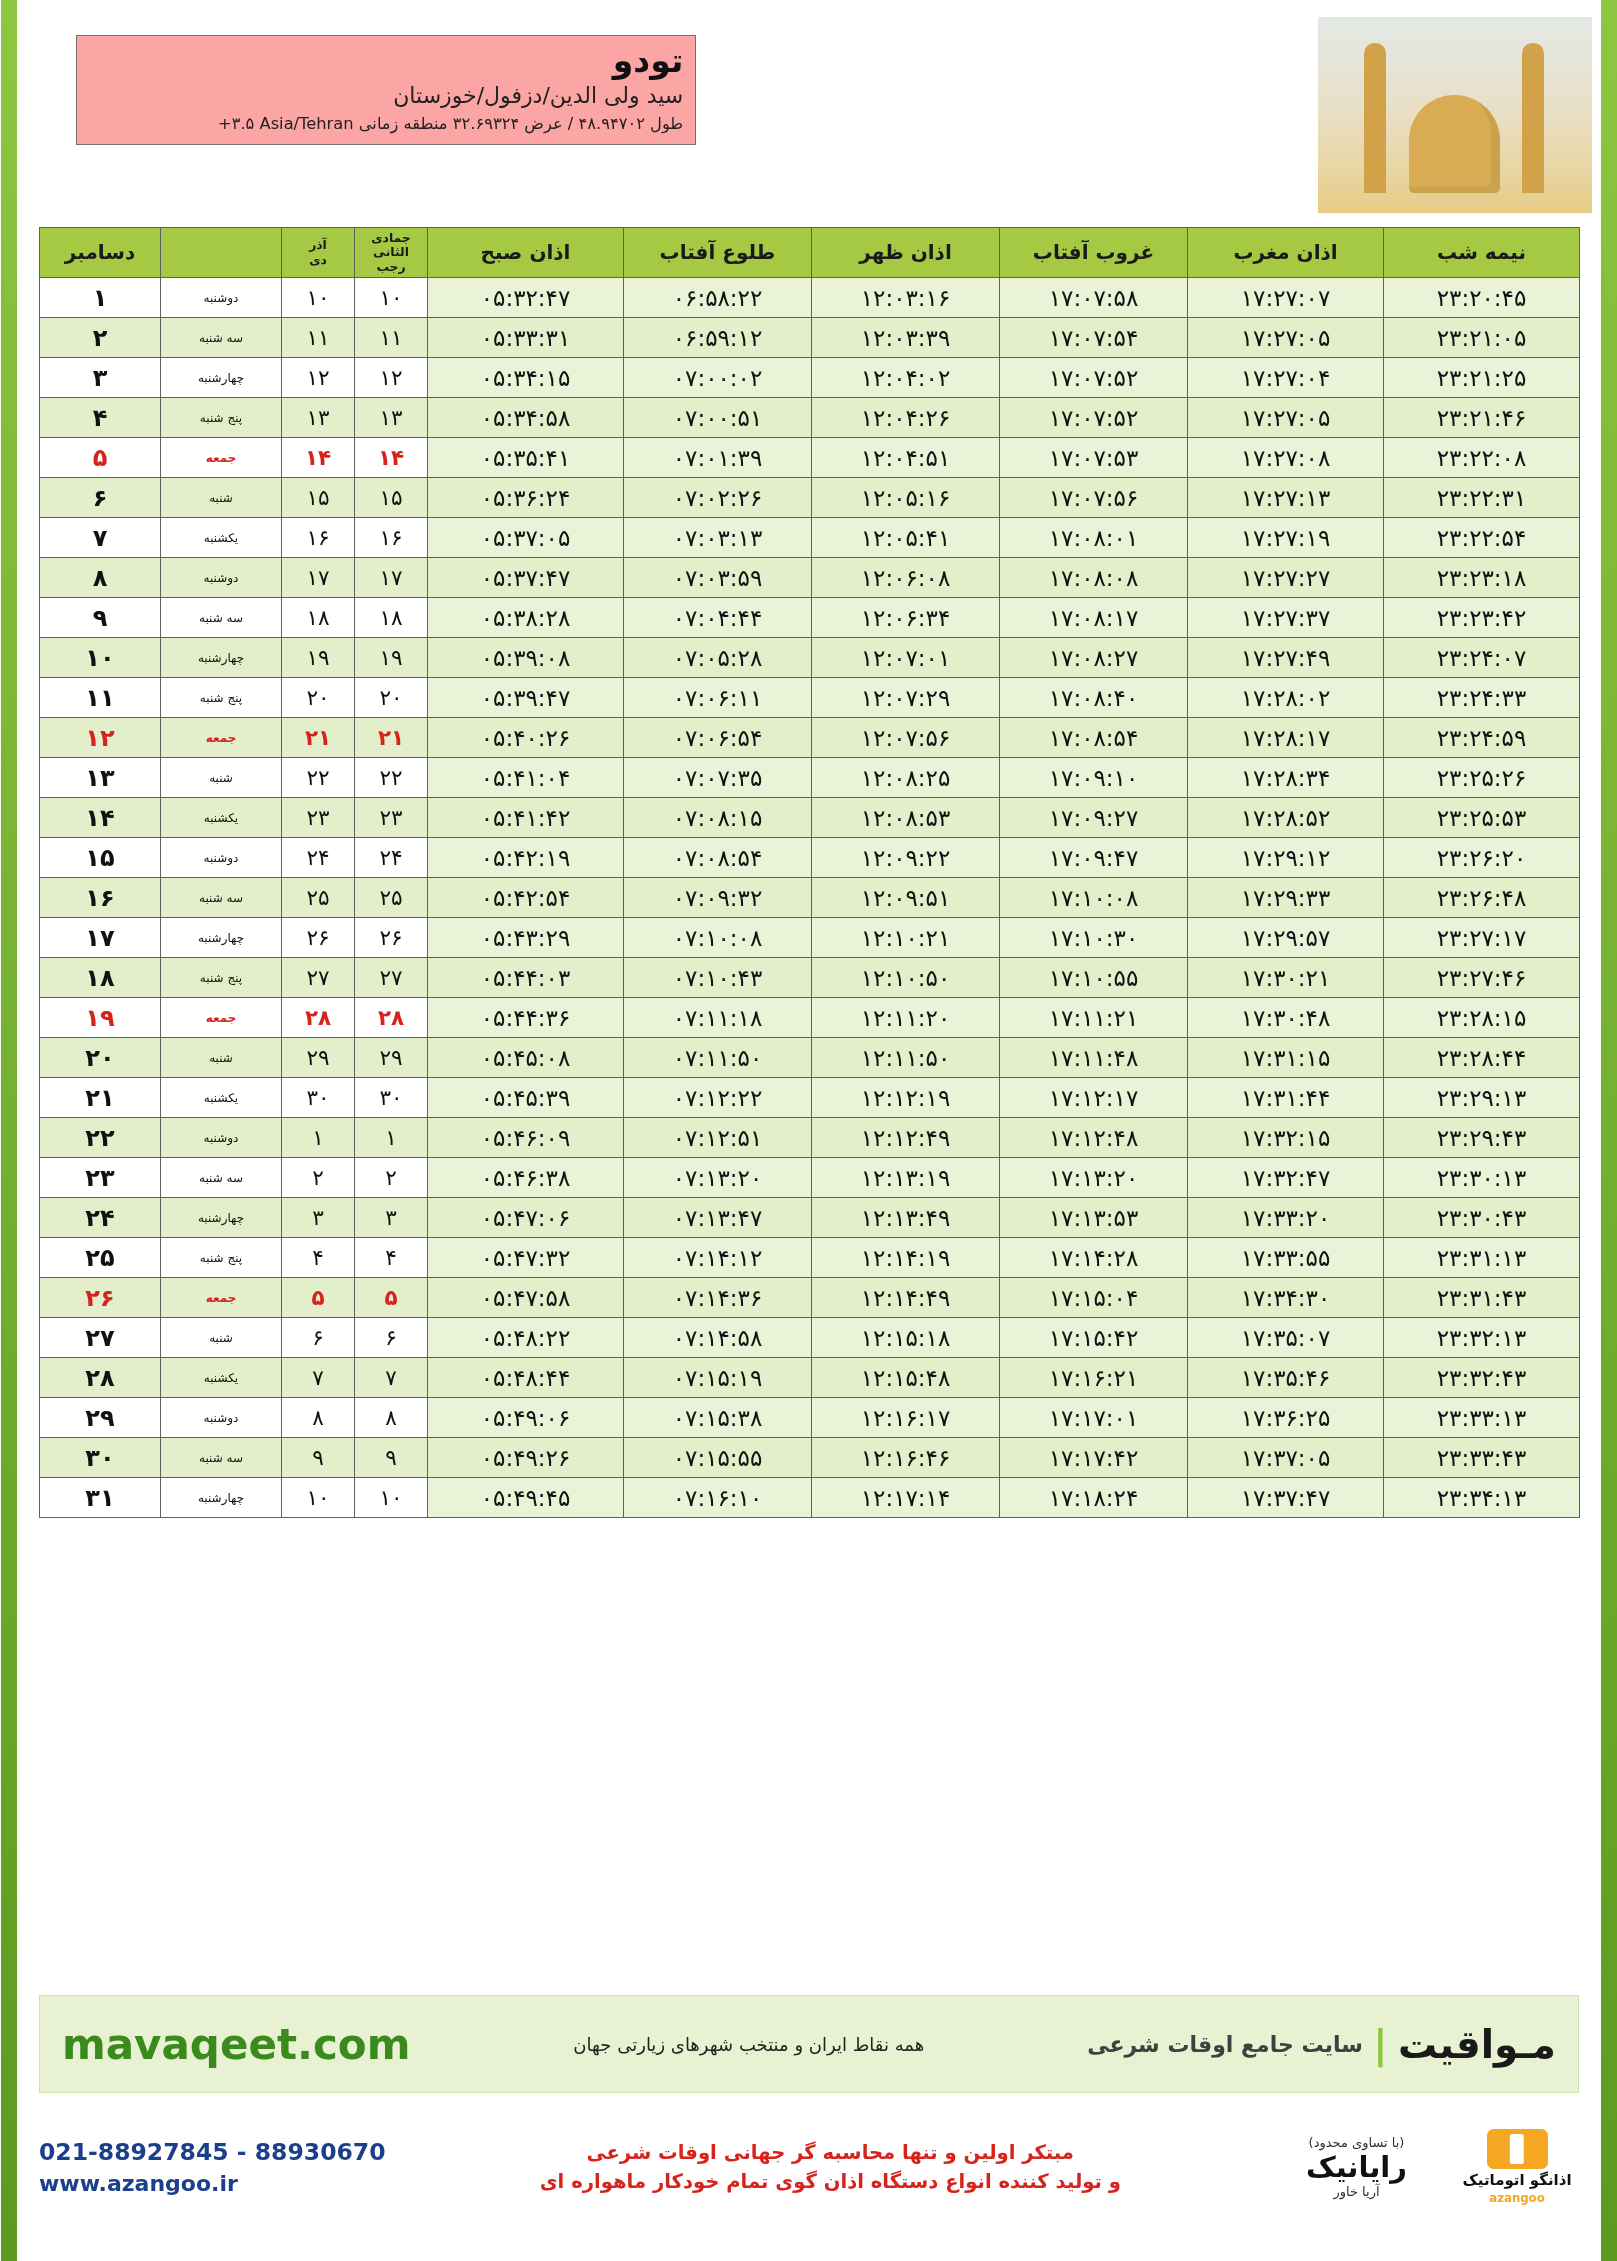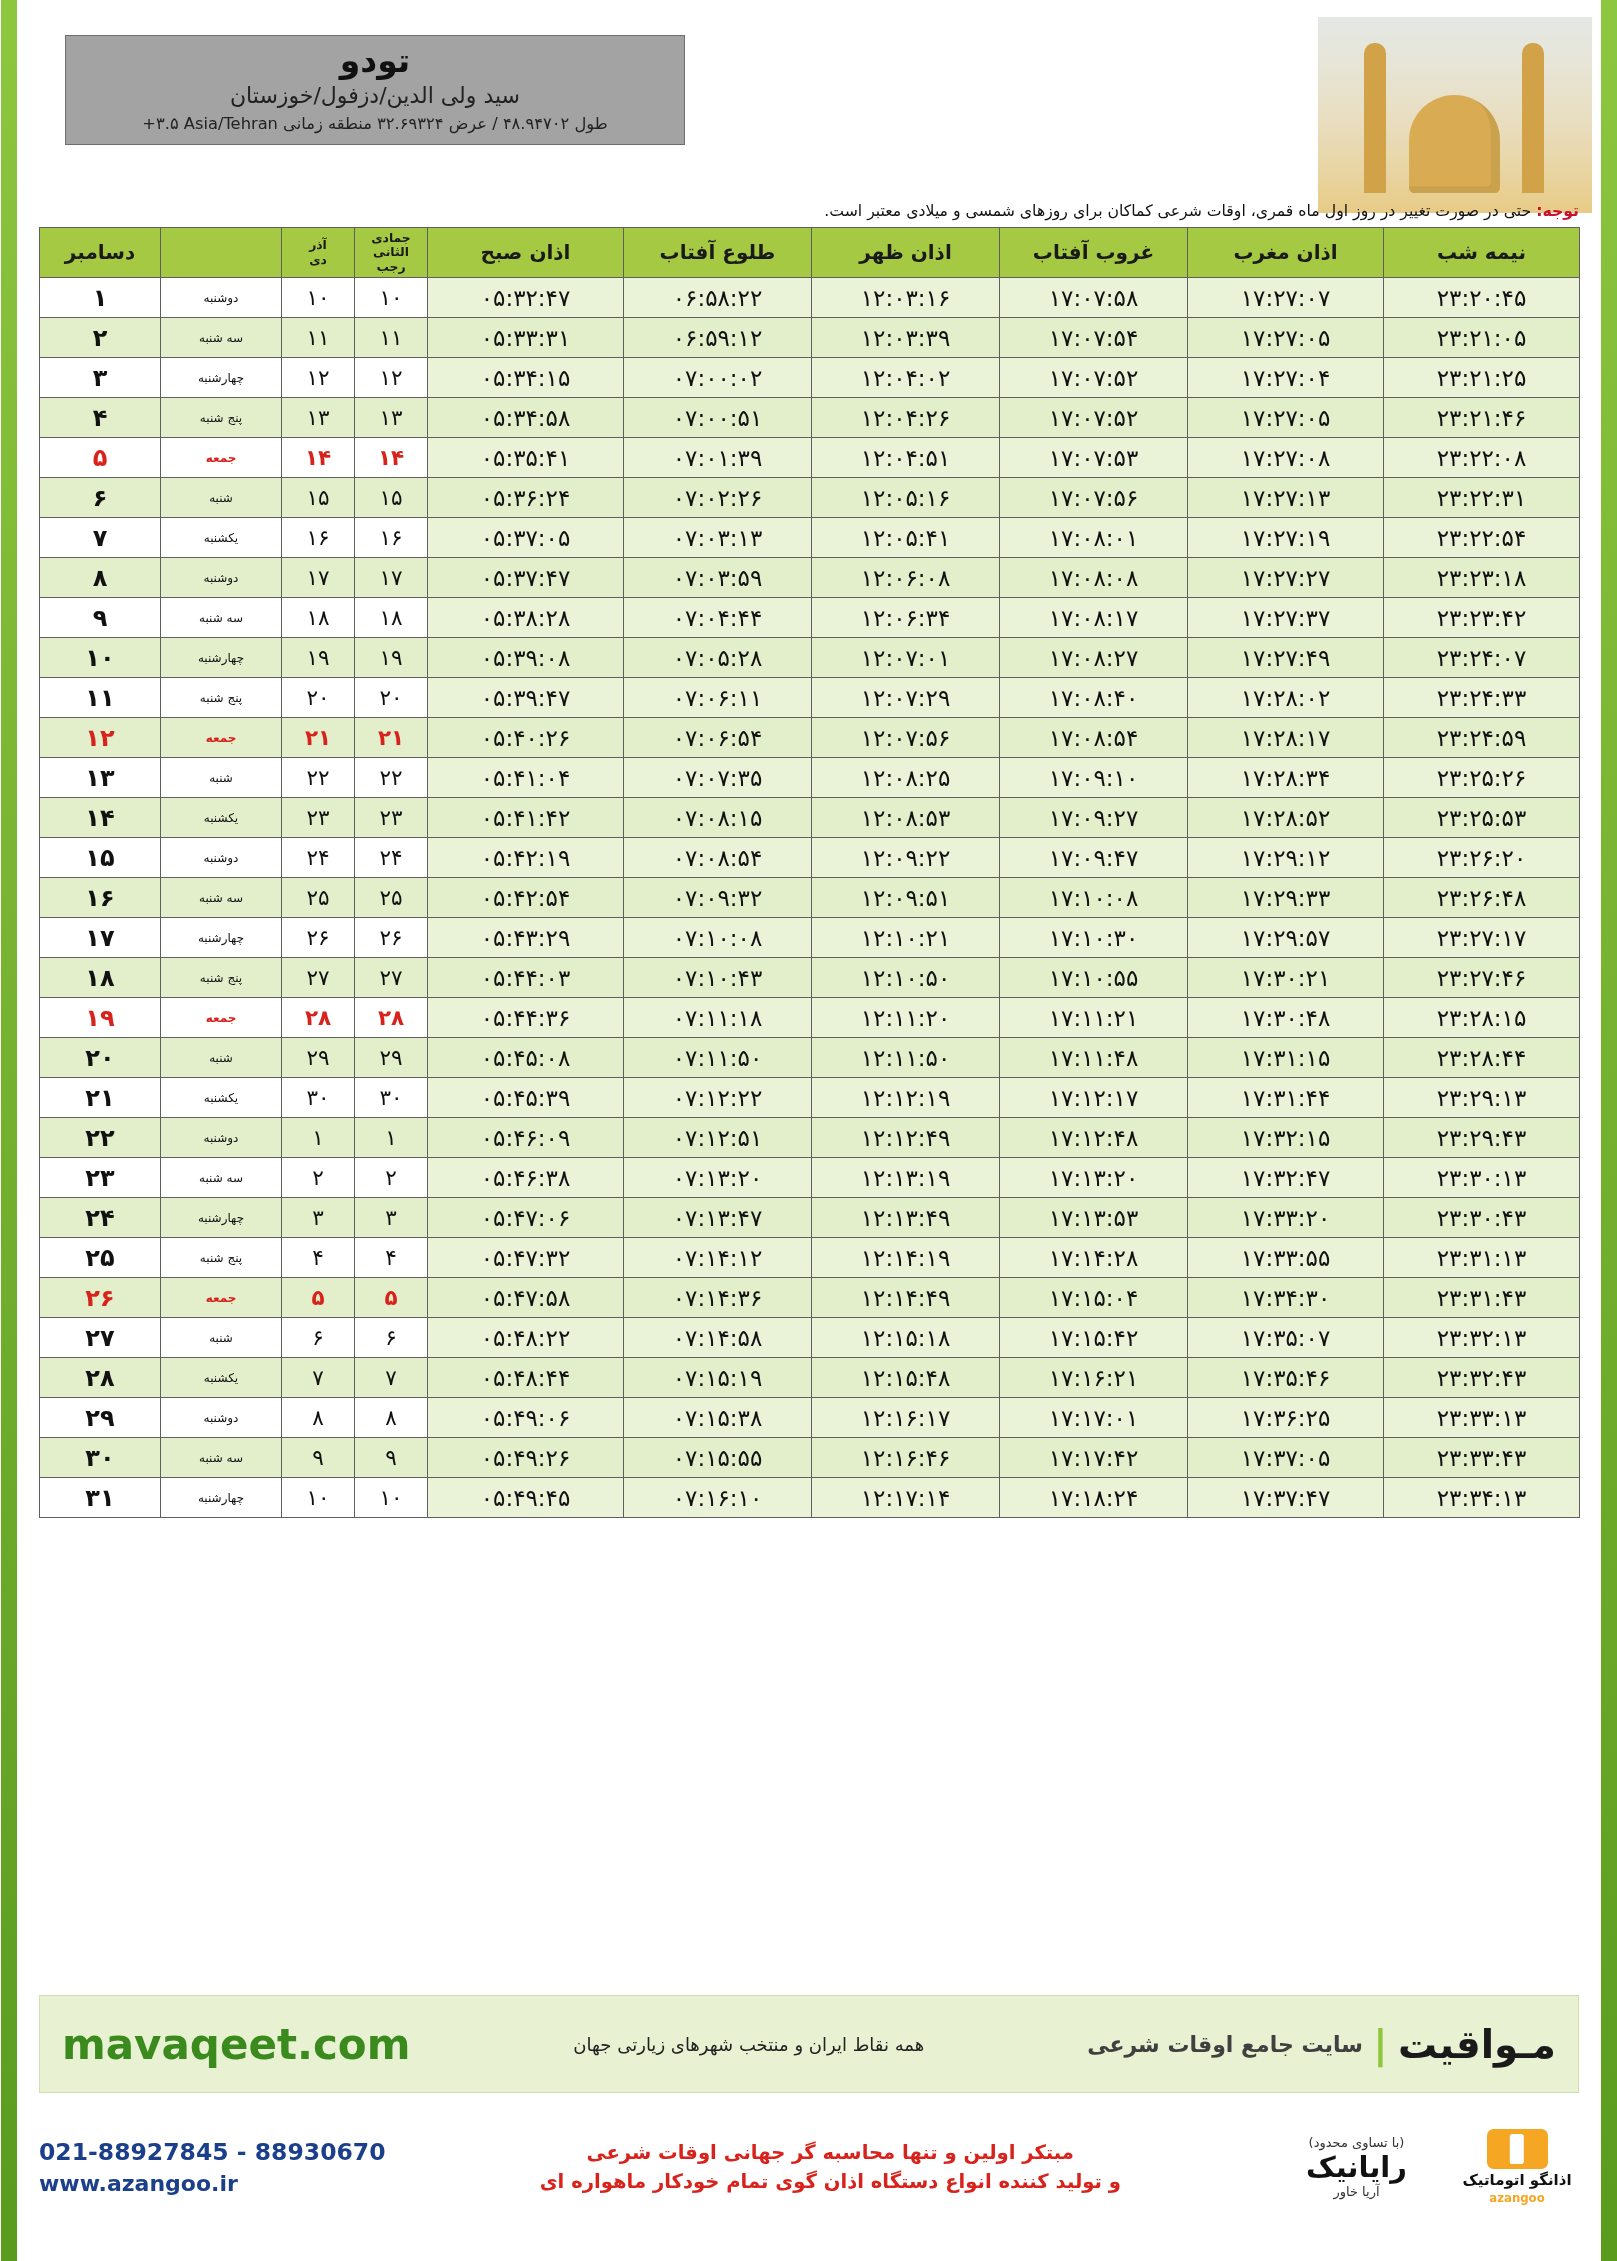--- a/index.html
+++ b/index.html
@@ -73,26 +73,25 @@
   .title-sub {
     font-size: 24px; font-weight: bold; color: #d12b1f; margin-top: 7.8px;
   }
   .title-dates {
     font-size: 21.5px; font-weight: bold; color: #1b1b1b; margin-top: 7.8px;
   }
 
   
   .city-box {
     position: absolute;
-    top: 18px; left: 39px;
+    top: 18px; left: 50px;
     width: 620px;
     border: 1.3px solid #6f6f6f;
-    background: #a3a3a3;
+    background: #fca5a5;
     padding: 6.5px 11.7px 10.4px 11.7px;
-    text-align: center;
     direction: rtl;
     z-index: 3;
   }
   .city-name { font-size: 33px; font-weight: bold; color: #111; line-height:1.1; }
   .city-mosque { font-size: 22px; color: #222; margin-top: 3.9px; }
   .city-coords { font-size: 16.3px; color: #222; margin-top: 6.5px; }
 
   .note-line {
     position: absolute;
     top: 201px; left: 39px; right: 39px;
@@ -237,24 +236,20 @@
     </div>
 
 
     <div class="city-box">
       <div class="city-name">تودو</div>
       <div class="city-mosque">سید ولی الدین/دزفول/خوزستان</div>
       <div class="city-coords">طول ۴۸.۹۴۷۰۲ / عرض ۳۲.۶۹۳۲۴ منطقه زمانی ‎+۳.۵ Asia/Tehran</div>
     </div>
   </div>
 
-  <div class="note-line">
-    <b>توجه:</b>
-    <span>حتی در صورت تغییر در روز اول ماه قمری، اوقات شرعی کماکان برای روزهای شمسی و میلادی معتبر است.</span>
-  </div>
 
   <table class="times">
     <colgroup>
       <col class="c-night">
         <col class="c-maghrib">
         <col class="c-sunset">
         <col class="c-dhuhr">
       <col class="c-sunrise">
         <col class="c-fajr">
         <col class="c-hijri">

